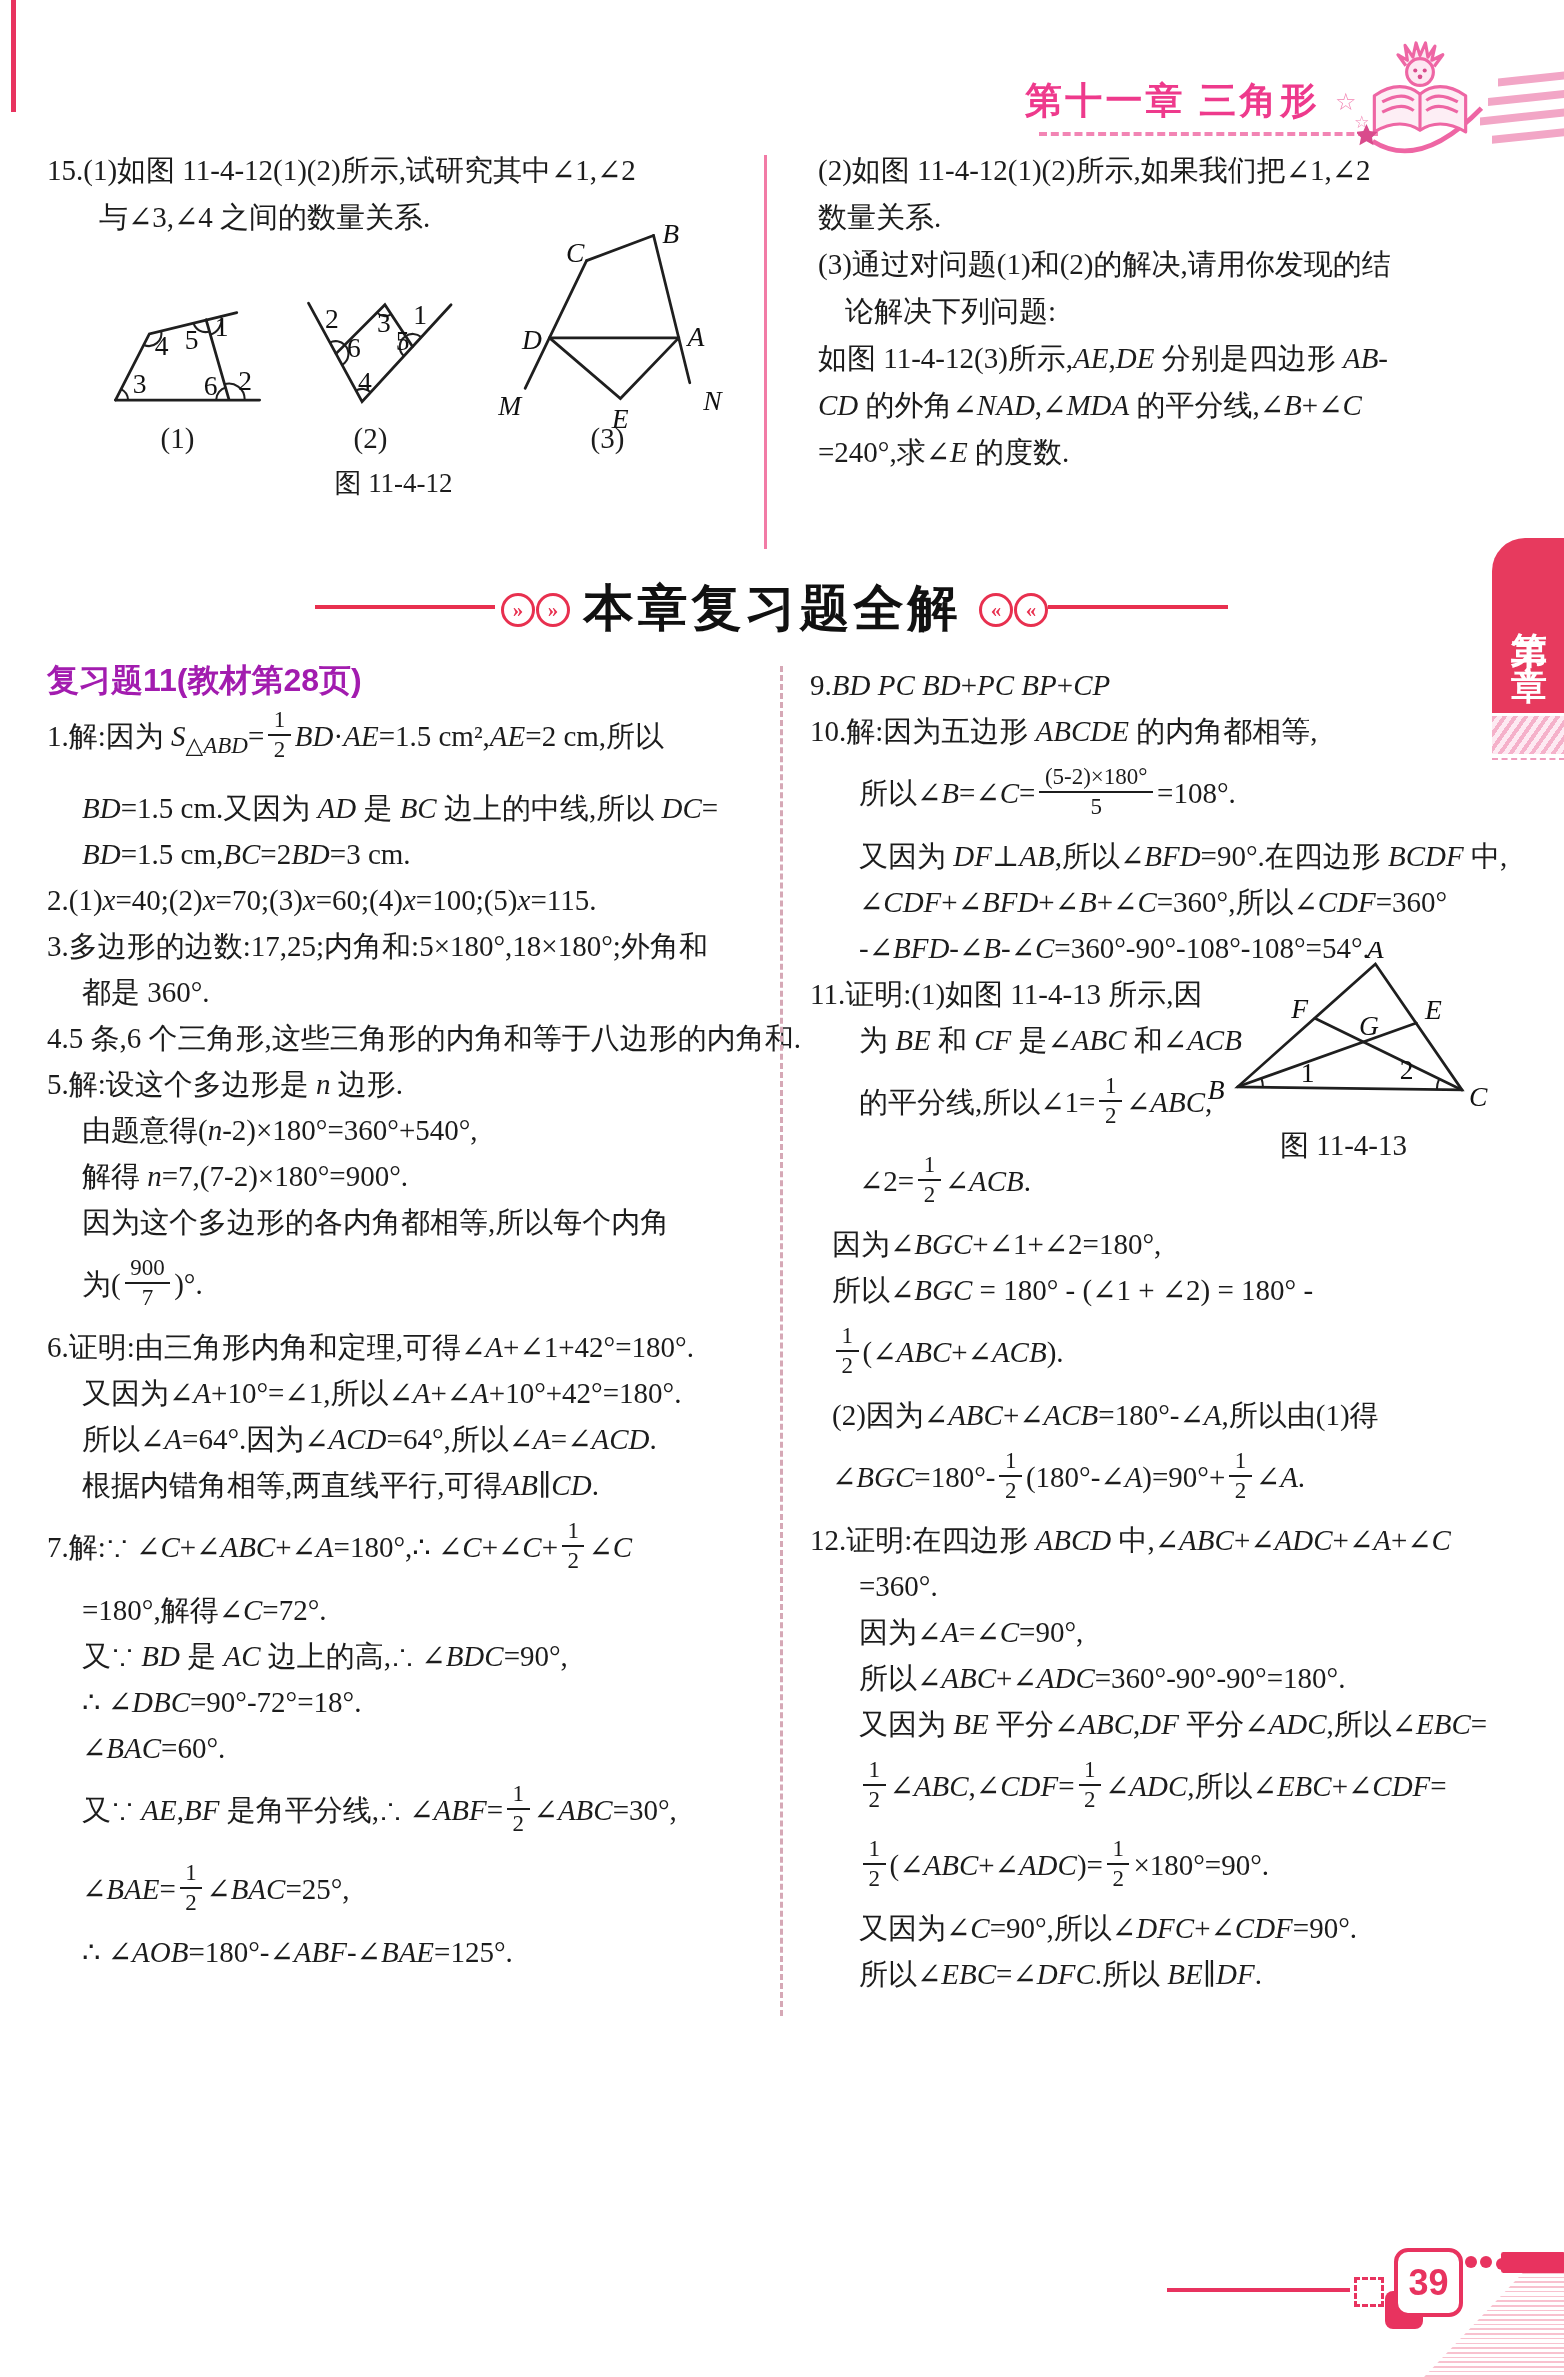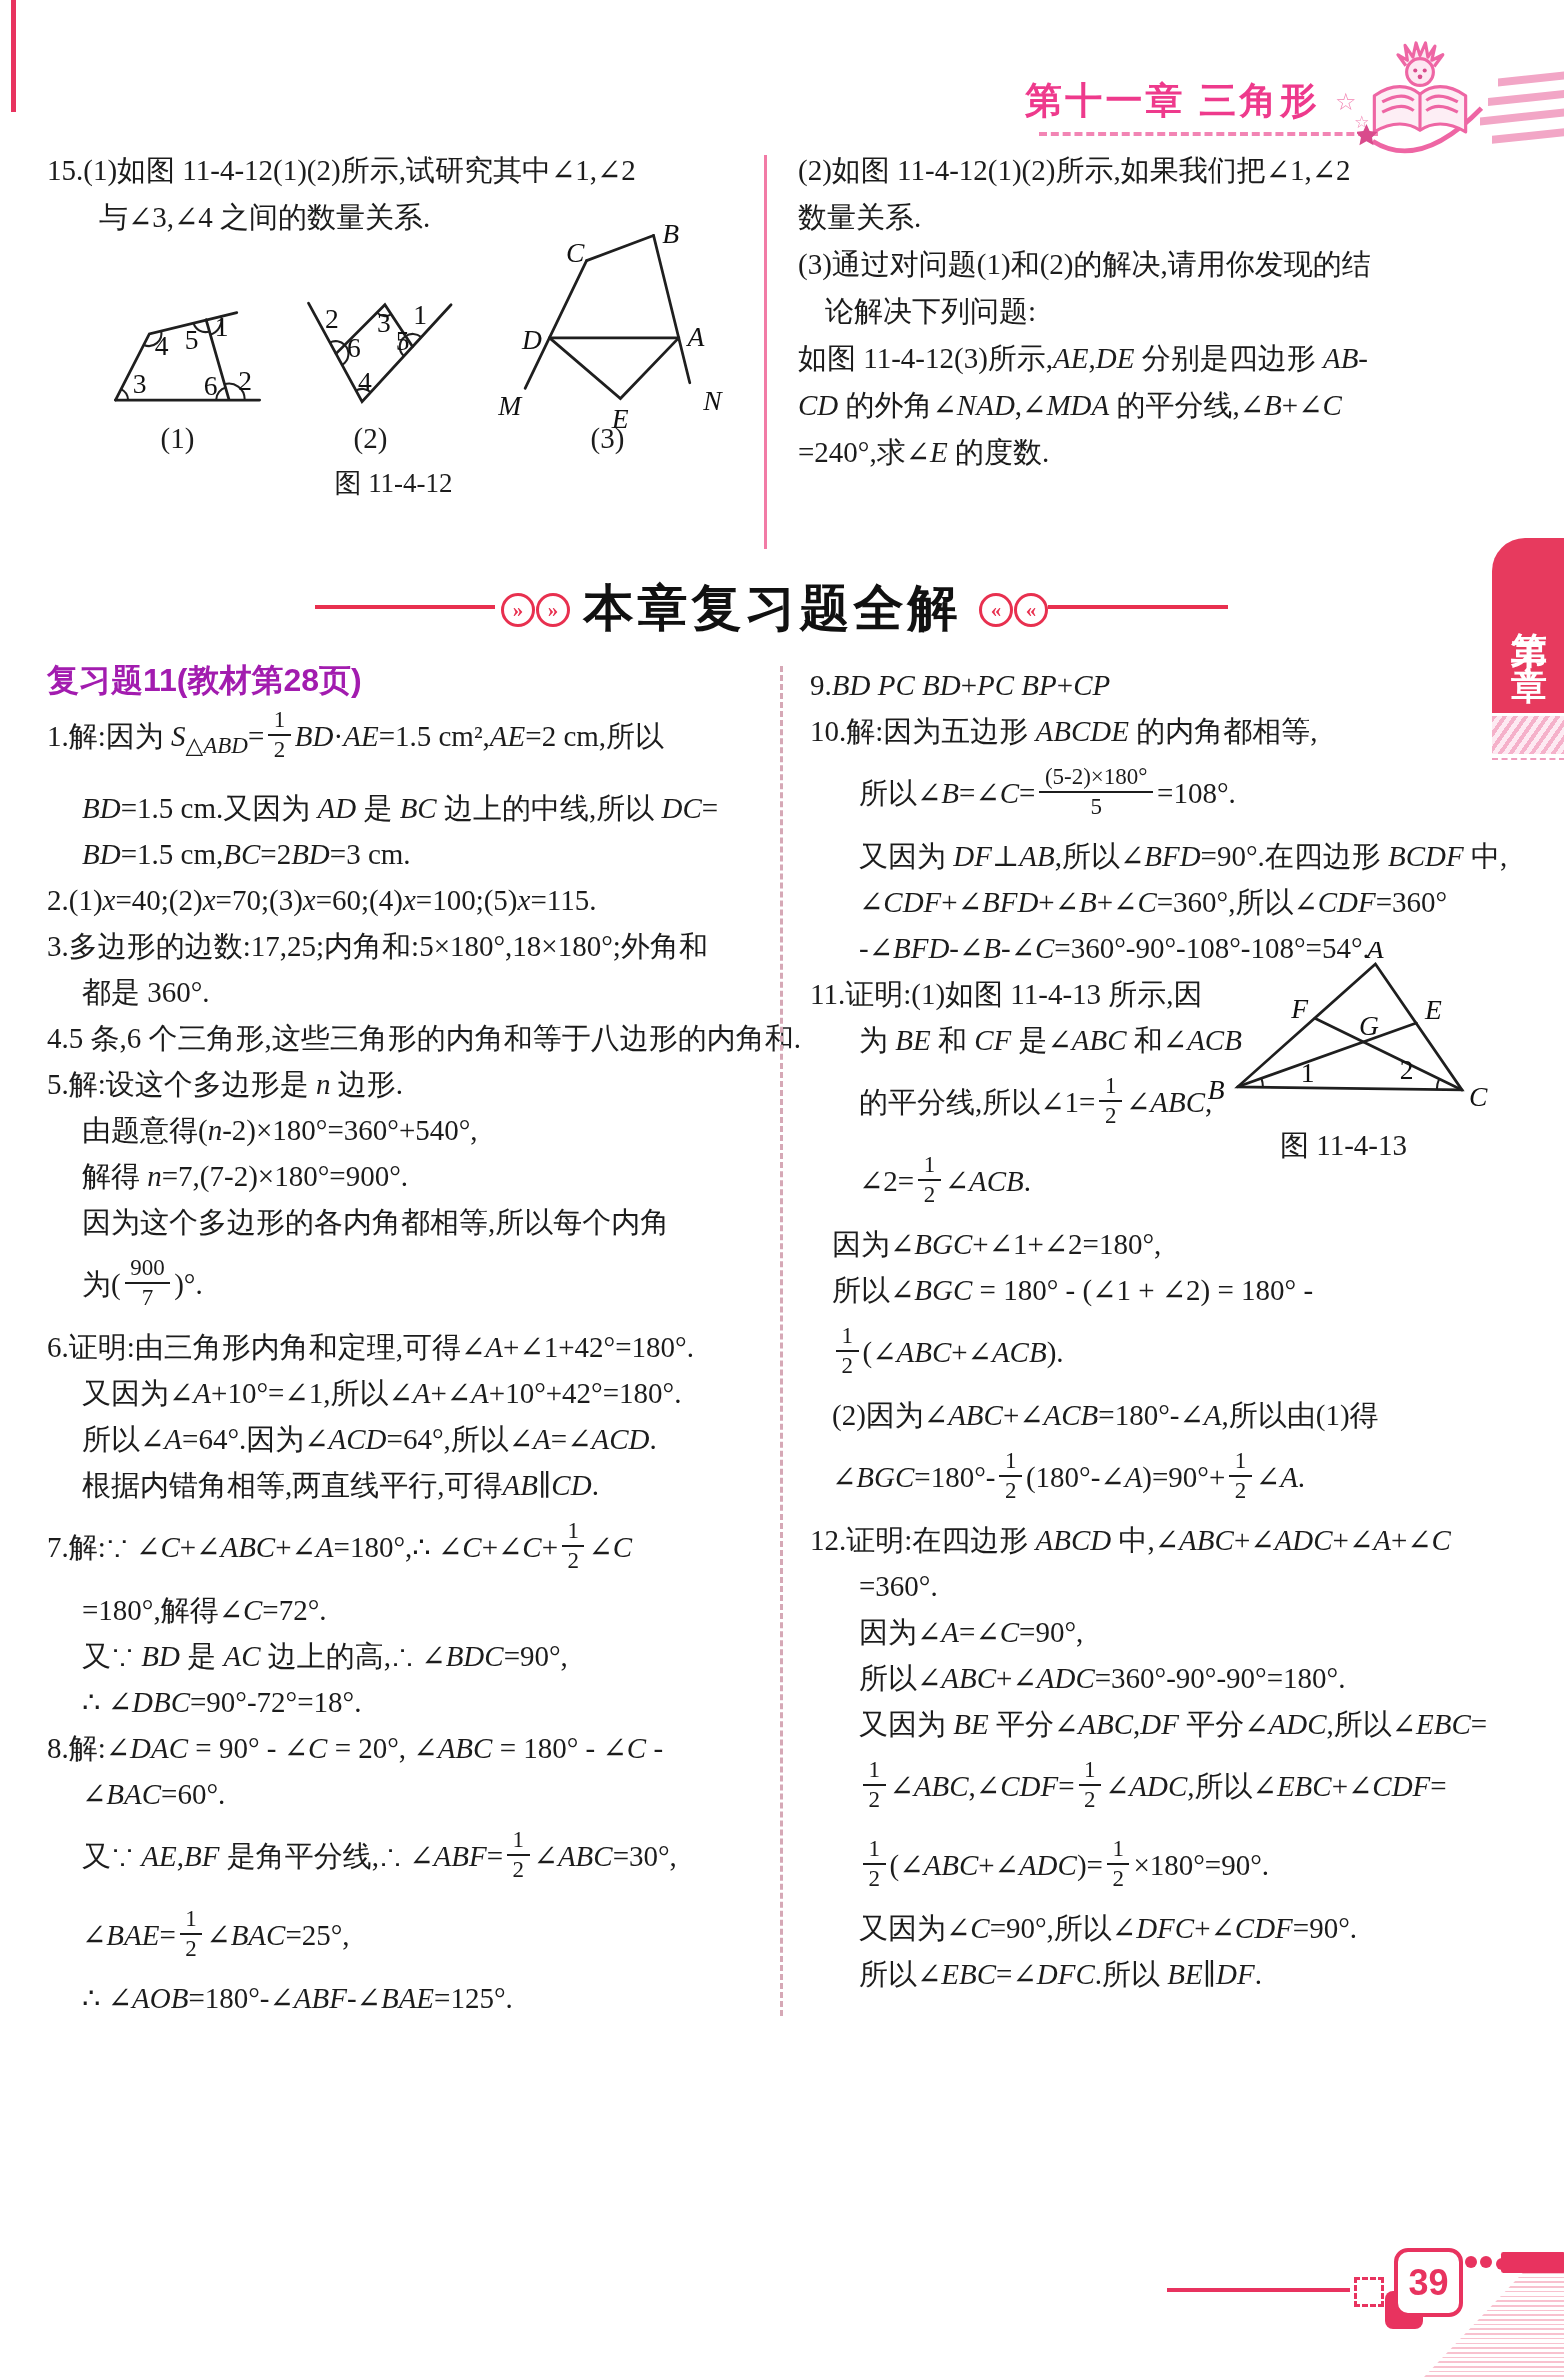--- a/index.html
+++ b/index.html
@@ -9,21 +9,21 @@
   
   .edge-tick{left:11px;top:0;width:4.7px;height:112px;background:#e8335f;}
   .chapter-title{left:1025px;top:76px;width:331px;font-size:37px;font-weight:bold;color:#ee3a8c;
                  text-align:left;letter-spacing:3.2px;font-family:"Liberation Sans",sans-serif;}
   .chapter-dash{left:1039px;top:132px;width:339px;border-top:4px dashed #f285b4;}
   .star1{left:1335px;top:88px;font-size:24px;color:#f285b4;}
   .star2{left:1354px;top:112px;font-size:17.3px;color:#f285b4;}
   .hstripe{background:#f2a6c6;height:8px;transform:skewY(-6deg);}
   
   .p15-left{left:47px;top:147px;width:716px;}
-  .p15-right{left:798px;top:147px;width:733px;}
+  .p15-right{left:818px;top:147px;width:733px;}
   .p15-left .line,.p15-right .line{line-height:47px;}
   .divider-top{left:764px;top:155px;width:3.2px;height:394px;background:#f27ba6;}
   .fig12-svg{left:43px;top:221px;}
   .figcap{top:422px;width:71px;text-align:center;font-size:29px;}
   .figtitle{left:303px;top:465px;width:181px;text-align:center;font-size:27px;}
   
   .banner-line{top:605px;height:4px;background:#e8304f;}
   .banner-title{left:552px;top:575px;width:441px;text-align:center;font-size:50px;font-weight:900;
                 letter-spacing:4px;color:#111;font-family:"Liberation Sans",sans-serif;}
   .arrow-circle{top:593px;width:28px;height:28px;border:3.2px solid #e8304f;border-radius:50%;
@@ -217,21 +217,20 @@
       <div class="line" style="padding-left: 35px;">又因为∠<i>A</i>+10°=∠1,所以∠<i>A</i>+∠<i>A</i>+10°+42°=180°.</div>
       <div class="line" style="padding-left: 35px;">所以∠<i>A</i>=64°.因为∠<i>ACD</i>=64°,所以∠<i>A</i>=∠<i>ACD</i>.</div>
       <div class="line" style="padding-left: 35px;">根据内错角相等,两直线平行,可得<i>AB</i>∥<i>CD</i>.</div>
       <div class="line frl">7.解:∵ ∠<i>C</i>+∠<i>ABC</i>+∠<i>A</i>=180°,∴ ∠<i>C</i>+∠<i>C</i>+<span class="fx">
           <span class="fn">1</span>
           <span class="fd">2</span>
         </span>∠<i>C</i></div>
       <div class="line" style="padding-left: 35px;">=180°,解得∠<i>C</i>=72°.</div>
       <div class="line" style="padding-left: 35px;">又∵ <i>BD</i> 是 <i>AC</i> 边上的高,∴ ∠<i>BDC</i>=90°,</div>
       <div class="line" style="padding-left: 35px;">∴ ∠<i>DBC</i>=90°-72°=18°.</div>
-      <div class="line">8.解:∠<i>DAC</i> = 90° - ∠<i>C</i> = 20°, ∠<i>ABC</i> = 180° - ∠<i>C</i> -</div>
       <div class="line" style="padding-left: 35px;">∠<i>BAC</i>=60°.</div>
       <div class="line frl" style="padding-left: 35px;">又∵ <i>AE</i>,<i>BF</i> 是角平分线,∴ ∠<i>ABF</i>=<span class="fx">
           <span class="fn">1</span>
           <span class="fd">2</span>
         </span>∠<i>ABC</i>=30°,</div>
       <div class="line frl" style="padding-left: 35px;">∠<i>BAE</i>=<span class="fx">
           <span class="fn">1</span>
           <span class="fd">2</span>
         </span>∠<i>BAC</i>=25°,</div>
       <div class="line" style="padding-left: 35px;">∴ ∠<i>AOB</i>=180°-∠<i>ABF</i>-∠<i>BAE</i>=125°.</div>

